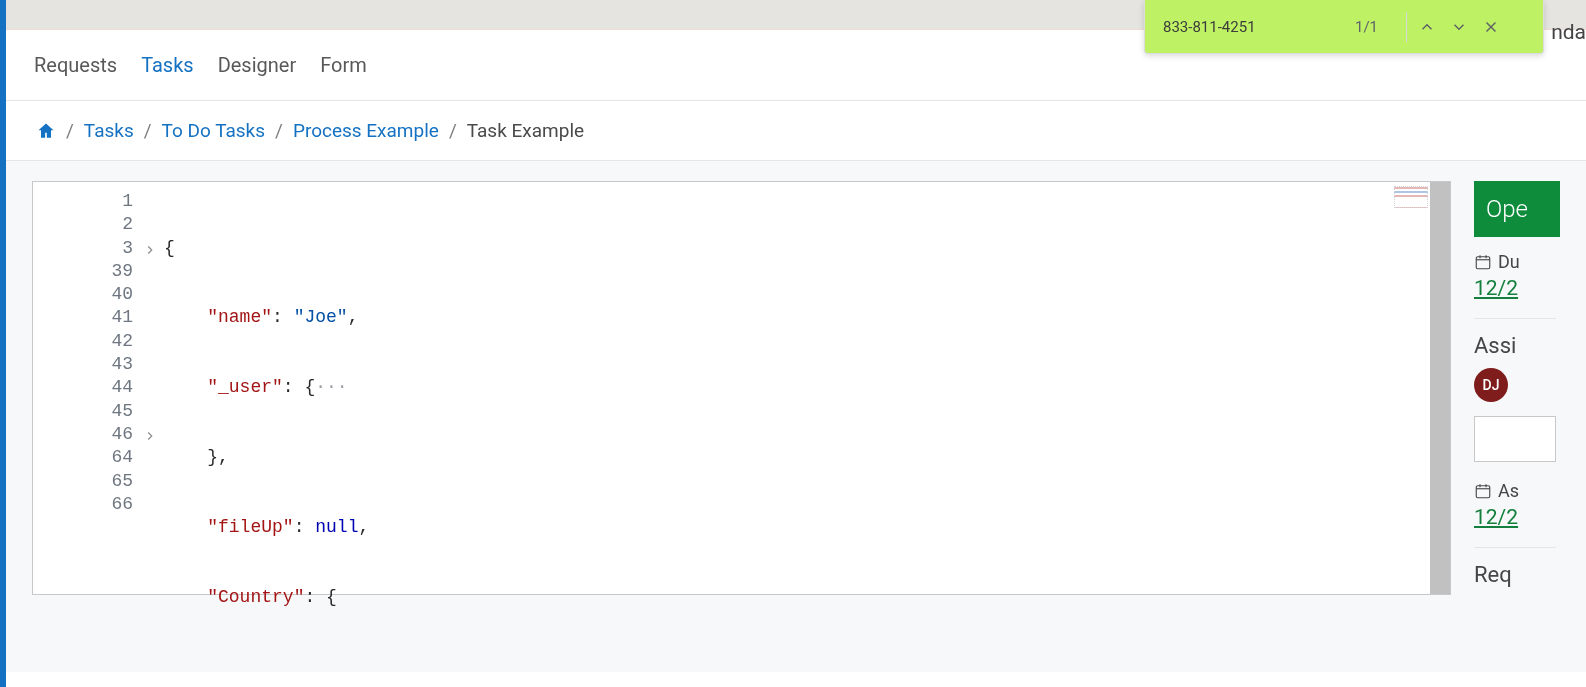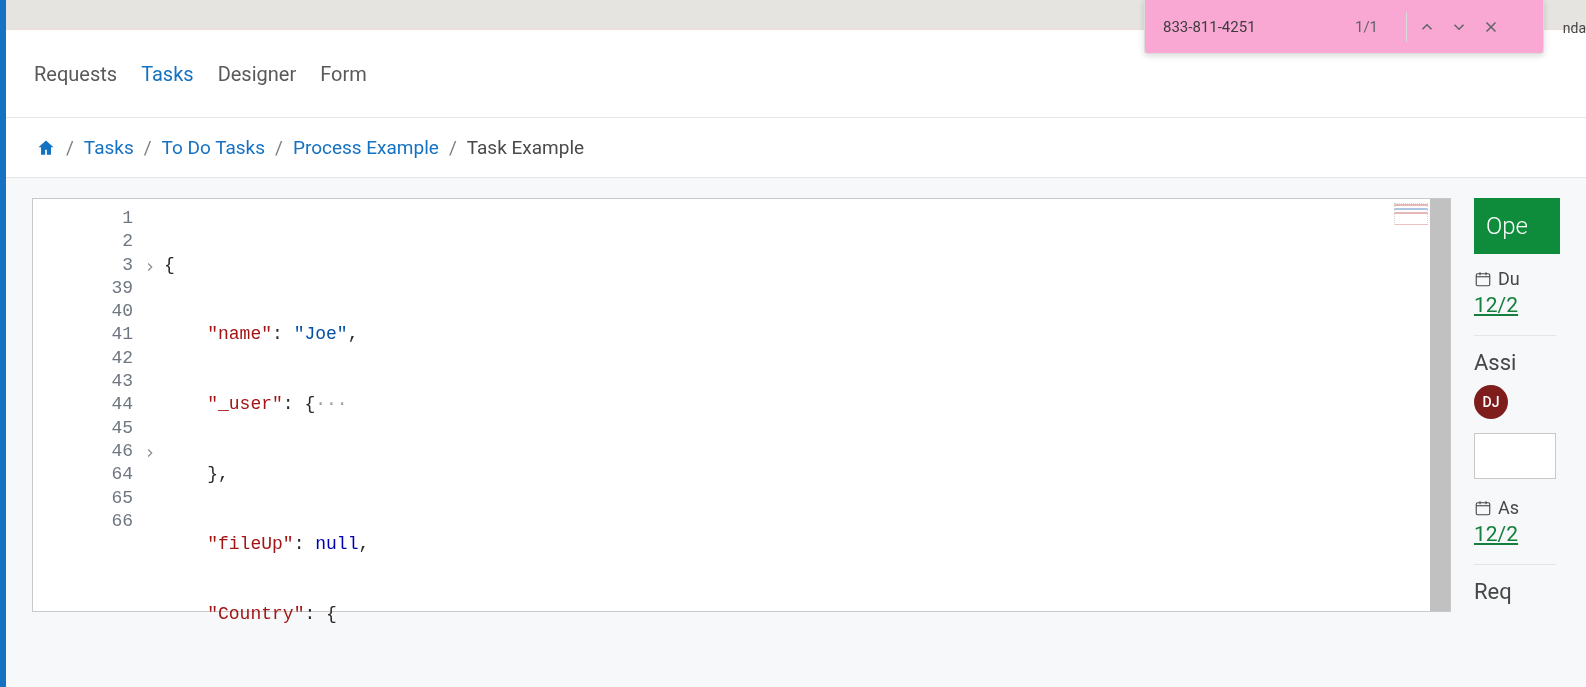--- a/index.html
+++ b/index.html
@@ -17,21 +17,21 @@
     height: 30px;
     background: #e6e4e0;
     border-bottom: 1px solid #eedcd8;
   }
   .find-bar {
     position: absolute;
     top: 0;
     right: 42px;
     width: 400px;
     height: 54px;
-    background: #f9a8d4;
+    background: #bef264;
     border: 1px solid #dcdcdc;
     border-top: none;
     border-radius: 0 0 4px 4px;
     box-shadow: 0 2px 6px rgba(0,0,0,0.15);
     display: flex;
     align-items: center;
     padding: 0 8px 0 18px;
     z-index: 100;
     font-size: 15px;
     color: #3c3c3c;
@@ -42,25 +42,25 @@
   .find-btn {
     width: 32px; height: 32px;
     display: flex; align-items: center; justify-content: center;
     cursor: pointer; color: #5f6368;
     border-radius: 4px;
   }
   .find-btn svg { width: 18px; height: 18px; stroke: currentColor; fill: none; stroke-width: 2; }
   .page-hint {
     position: absolute;
     top: 20px; right: 0;
-    font-size: 14px; color: #444; text-align: right;
+    font-size: 21px; color: #444; text-align: right;
   }
 
   .nav-bar {
-    height: 88px;
+    height: 71px;
     display: flex;
     align-items: center;
     padding: 0 28px;
     background: #fff;
     border-bottom: 1px solid #e5e5e5;
   }
   .nav-item {
     font-size: 20px;
     color: #595959;
     margin-right: 24px;

